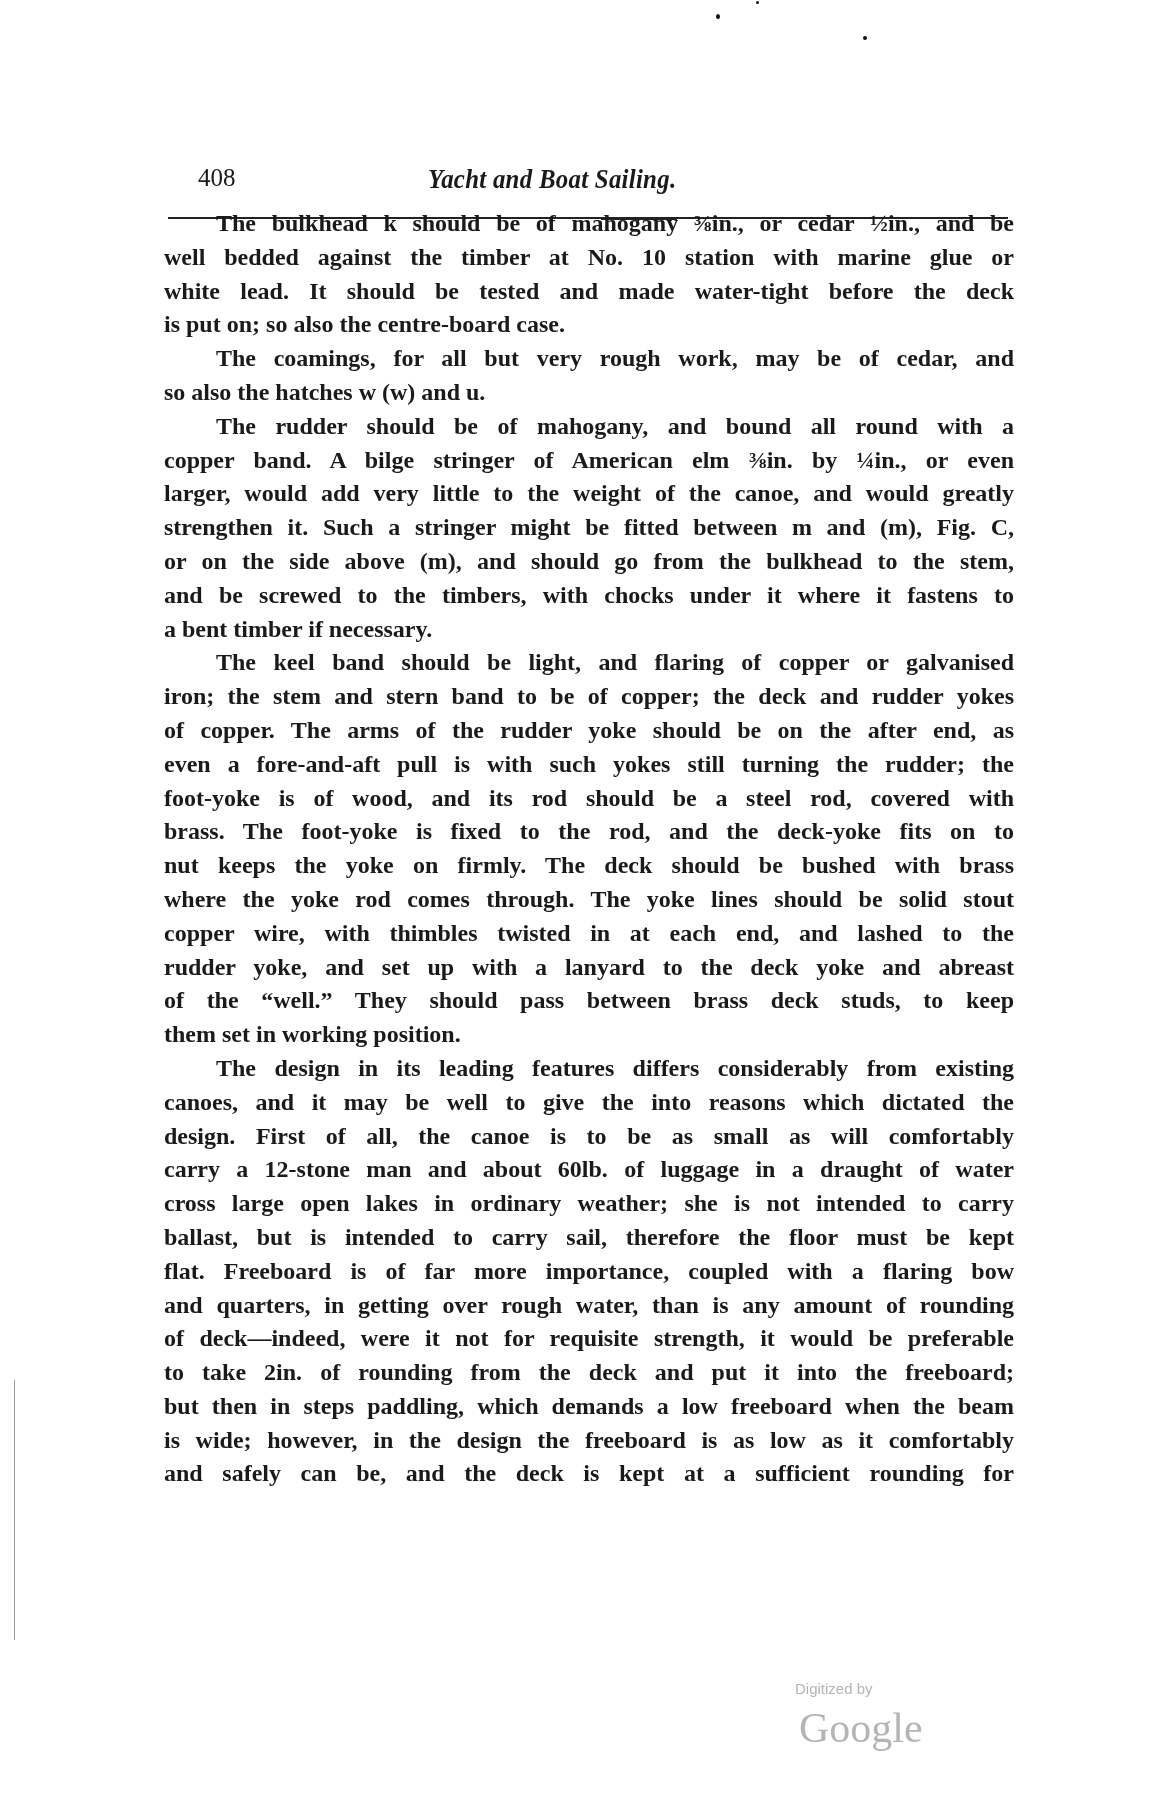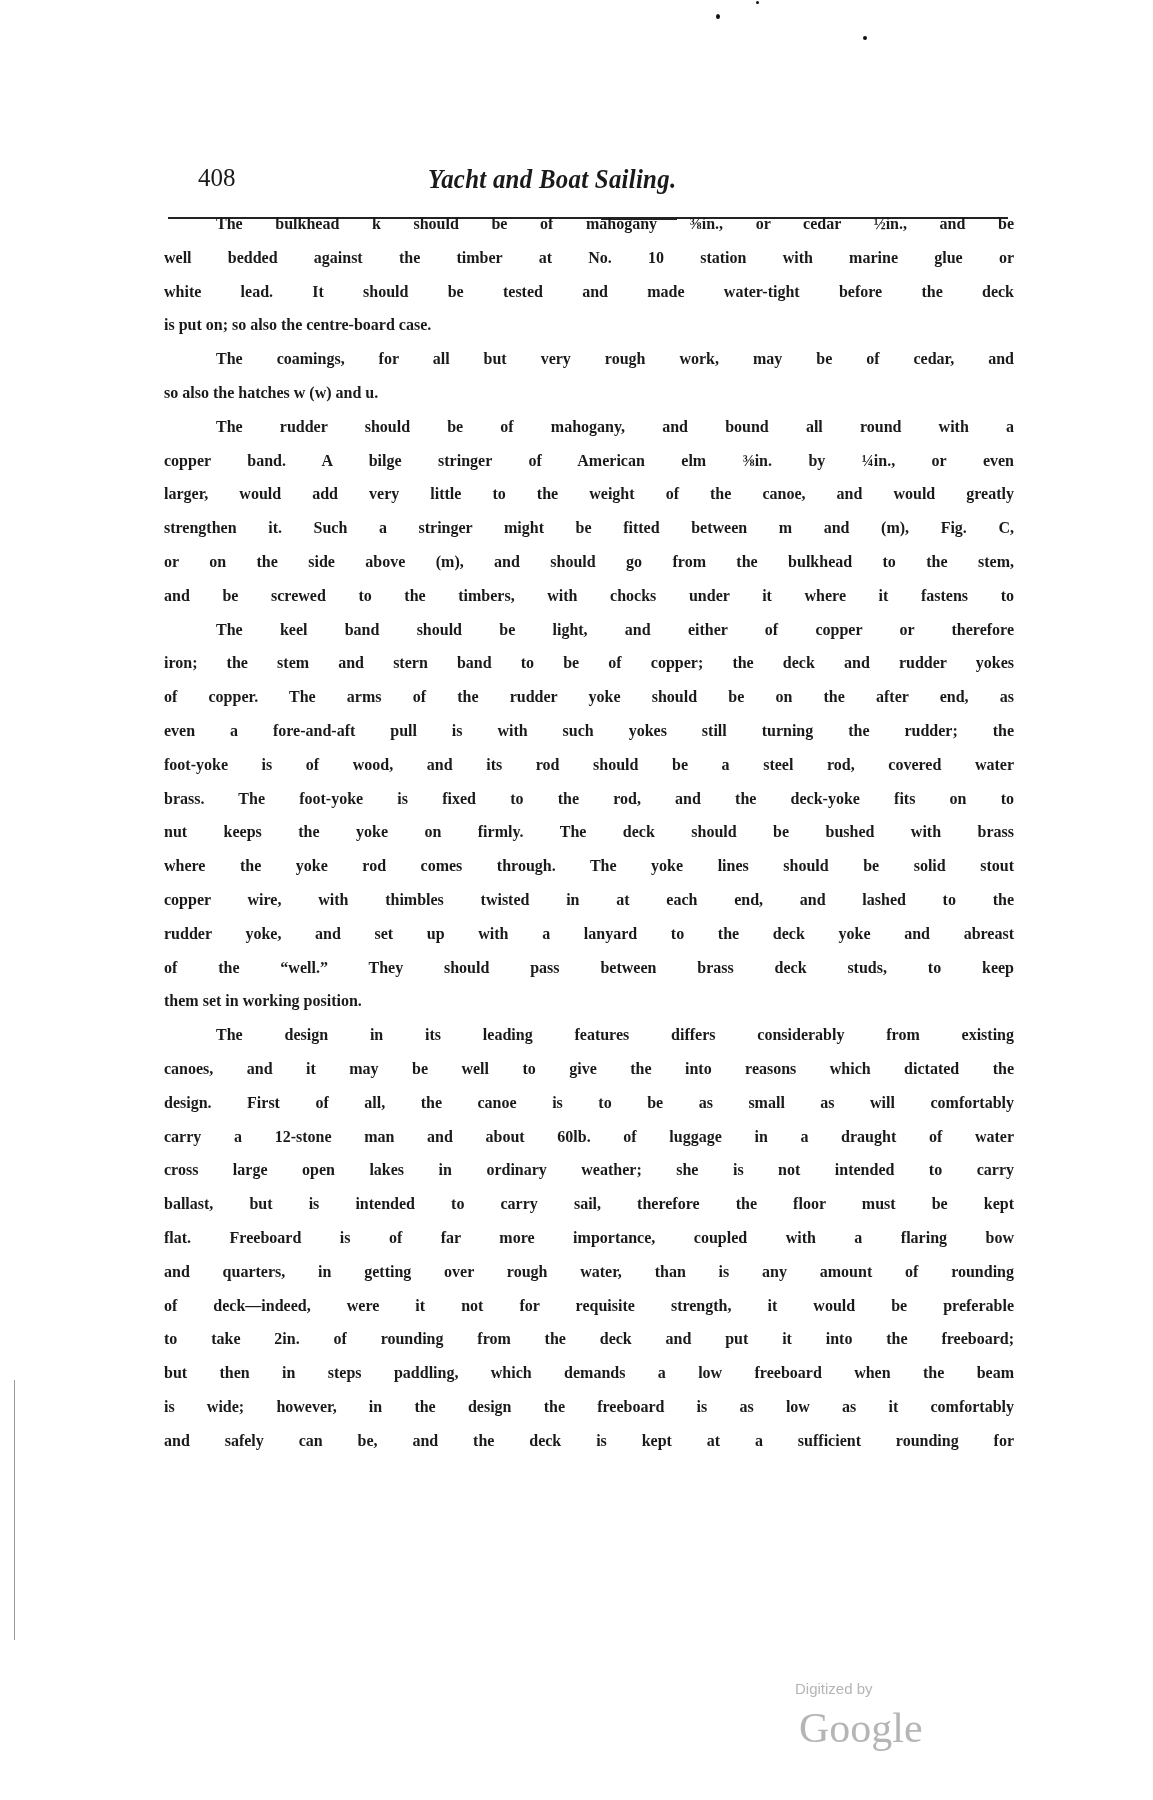--- a/index.html
+++ b/index.html
@@ -7,21 +7,21 @@
          font-family: "DejaVu Serif", "Liberation Serif", serif; color: #1a1a1a; }
   .page { position: absolute; left: 0; top: 0; width: 922px; height: 1800px; }
   .speck { position: absolute; background: #111; border-radius: 50%; }
   .margin-rule { position: absolute; left: 14px; top: 1380px; width: 1px; height: 260px; background: #9a9a9a; }
   .header { position: absolute; left: 168px; top: 164px; width: 840px; height: 40px; }
   .page-number { position: absolute; left: 30px; top: 0; font-size: 25px; font-family: "Liberation Serif", serif; }
   .running-title { position: absolute; left: 260px; top: 0; font-size: 27px; font-style: italic; font-weight: bold;
                    font-family: "Liberation Serif", serif; letter-spacing: 0.3px; transform: scaleX(0.92); transform-origin: left; }
   .header-rule { position: absolute; top: 217px; height: 2px; background: #222; }
   .body { position: absolute; left: 164px; top: 207px; width: 850px; }
-  .line { height: 33.8px; line-height: 33.8px; font-size: 16px; white-space: nowrap;
+  .line { height: 33.8px; line-height: 33.8px; font-size: 24px; white-space: nowrap;
           text-align: justify; text-align-last: justify; font-family: "Liberation Serif", serif; font-weight: bold; }
   .line.indent { padding-left: 52px; }
   .line.last { text-align-last: left; }
   .footer { position: absolute; left: 795px; top: 1680px; color: #b5b5b5; }
   .digitized { font-family: "Liberation Sans", sans-serif; font-size: 15px; vertical-align: 6px; text-align: center; }
   .google { font-family: Liberation Serif, serif; font-size: 42px; margin-left: 4px; }
 </style>
 </head>
 <body>
 
@@ -48,26 +48,27 @@
 
     <div class="line indent">The coamings, for all but very rough work, may be of cedar, and</div>
     <div class="line last">so also the hatches w (w) and u.</div>
 
     <div class="line indent">The rudder should be of mahogany, and bound all round with a</div>
     <div class="line">copper band.  A bilge stringer of American elm ⅜in. by ¼in., or even</div>
     <div class="line">larger, would add very little to the weight of the canoe, and would greatly</div>
     <div class="line">strengthen it.  Such a stringer might be fitted between m and (m), Fig. C,</div>
     <div class="line">or on the side above (m), and should go from the bulkhead to the stem,</div>
     <div class="line">and be screwed to the timbers, with chocks under it where it fastens to</div>
+    <div class="line last">a bent timber if necessary.</div>
 
-    <div class="line indent">The keel band should be light, and either of copper or therefore</div>
+    <div class="line indent">The keel band should be light, and flaring of copper or galvanised</div>
     <div class="line">iron; the stem and stern band to be of copper; the deck and rudder yokes</div>
     <div class="line">of copper.  The arms of the rudder yoke should be on the after end, as</div>
     <div class="line">even a fore-and-aft pull is with such yokes still turning the rudder; the</div>
-    <div class="line">foot-yoke is of wood, and its rod should be a steel rod, covered water</div>
+    <div class="line">foot-yoke is of wood, and its rod should be a steel rod, covered with</div>
     <div class="line">brass.  The foot-yoke is fixed to the rod, and the deck-yoke fits on to</div>
     <div class="line">nut keeps the yoke on firmly.  The deck should be bushed with brass</div>
     <div class="line">where the yoke rod comes through.  The yoke lines should be solid stout</div>
     <div class="line">copper wire, with thimbles twisted in at each end, and lashed to the</div>
     <div class="line">rudder yoke, and set up with a lanyard to the deck yoke and abreast</div>
     <div class="line">of the “well.”  They should pass between brass deck studs, to keep</div>
     <div class="line last">them set in working position.</div>
 
     <div class="line indent">The design in its leading features differs considerably from existing</div>
     <div class="line">canoes, and it may be well to give the into reasons which dictated the</div>

